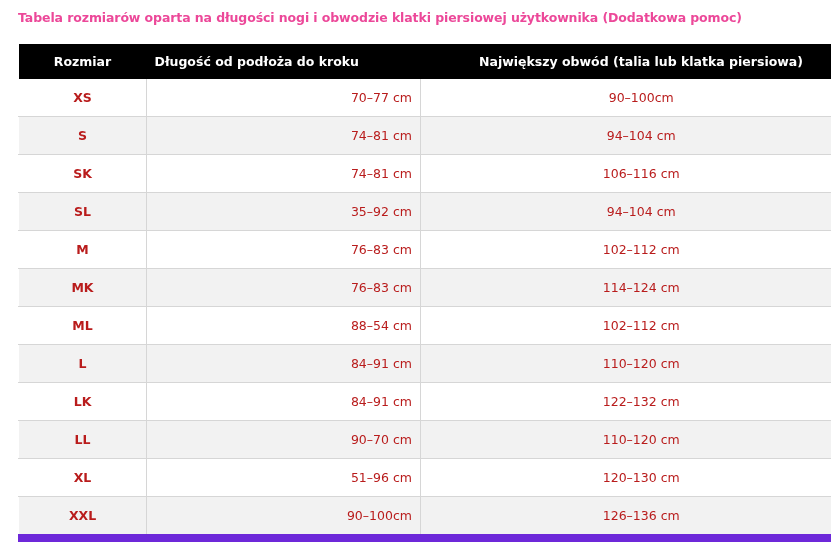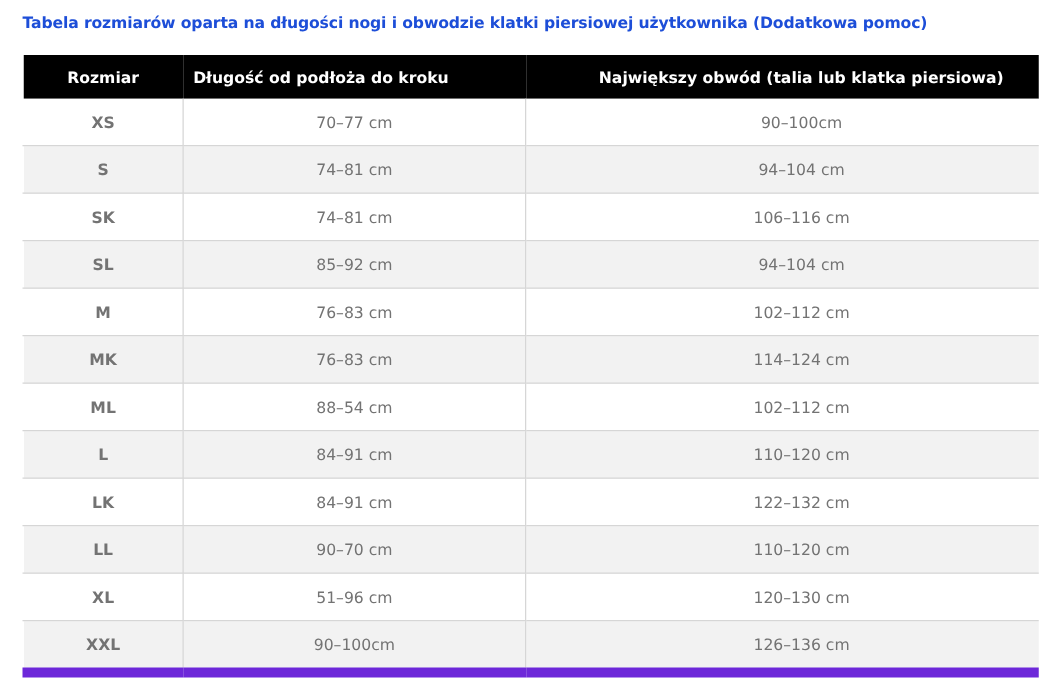--- a/index.html
+++ b/index.html
@@ -19,21 +19,21 @@
     height: 545px;
     position: relative;
     box-sizing: border-box;
   }
   .caption {
     position: absolute;
     left: 18px;
     top: 10px;
     font-size: 12.5px;
     font-weight: bold;
-    color: #1d4ed8;
+    color: #ec4899;
     letter-spacing: -0.1px;
   }
   table.size-table {
     position: absolute;
     left: 18px;
     top: 44px;
     width: 795px;
     border-collapse: collapse;
     table-layout: fixed;
   }
@@ -58,30 +58,30 @@
   th.col-girth {
     width: 425px;
     text-align: center;
   }
   table.size-table tbody td {
     height: 37px;
     font-size: 12.5px;
     padding: 0 8px;
     border-bottom: 1px solid #d6d6d6;
     vertical-align: middle;
-    color: #737373;
+    color: #b91c1c;
   }
   td.c-size {
     text-align: center;
     font-weight: bold;
     border-right: 1px solid #d6d6d6;
     border-left: 1px solid #ffffff;
   }
   td.c-inseam {
-    text-align: center;
+    text-align: right;
     border-right: 1px solid #d6d6d6;
   }
   td.c-girth {
     text-align: center;
   }
   tbody tr.alt td {
     background: #f2f2f2;
   }
   tbody tr.plain td {
     background: #ffffff;
@@ -116,21 +116,21 @@
         <td class="c-inseam">74–81 cm</td>
         <td class="c-girth">94–104 cm</td>
       </tr>
       <tr class="plain">
         <td class="c-size">SK</td>
         <td class="c-inseam">74–81 cm</td>
         <td class="c-girth">106–116 cm</td>
       </tr>
       <tr class="alt">
         <td class="c-size">SL</td>
-        <td class="c-inseam">85–92 cm</td>
+        <td class="c-inseam">35–92 cm</td>
         <td class="c-girth">94–104 cm</td>
       </tr>
       <tr class="plain">
         <td class="c-size">M</td>
         <td class="c-inseam">76–83 cm</td>
         <td class="c-girth">102–112 cm</td>
       </tr>
       <tr class="alt">
         <td class="c-size">MK</td>
         <td class="c-inseam">76–83 cm</td>

